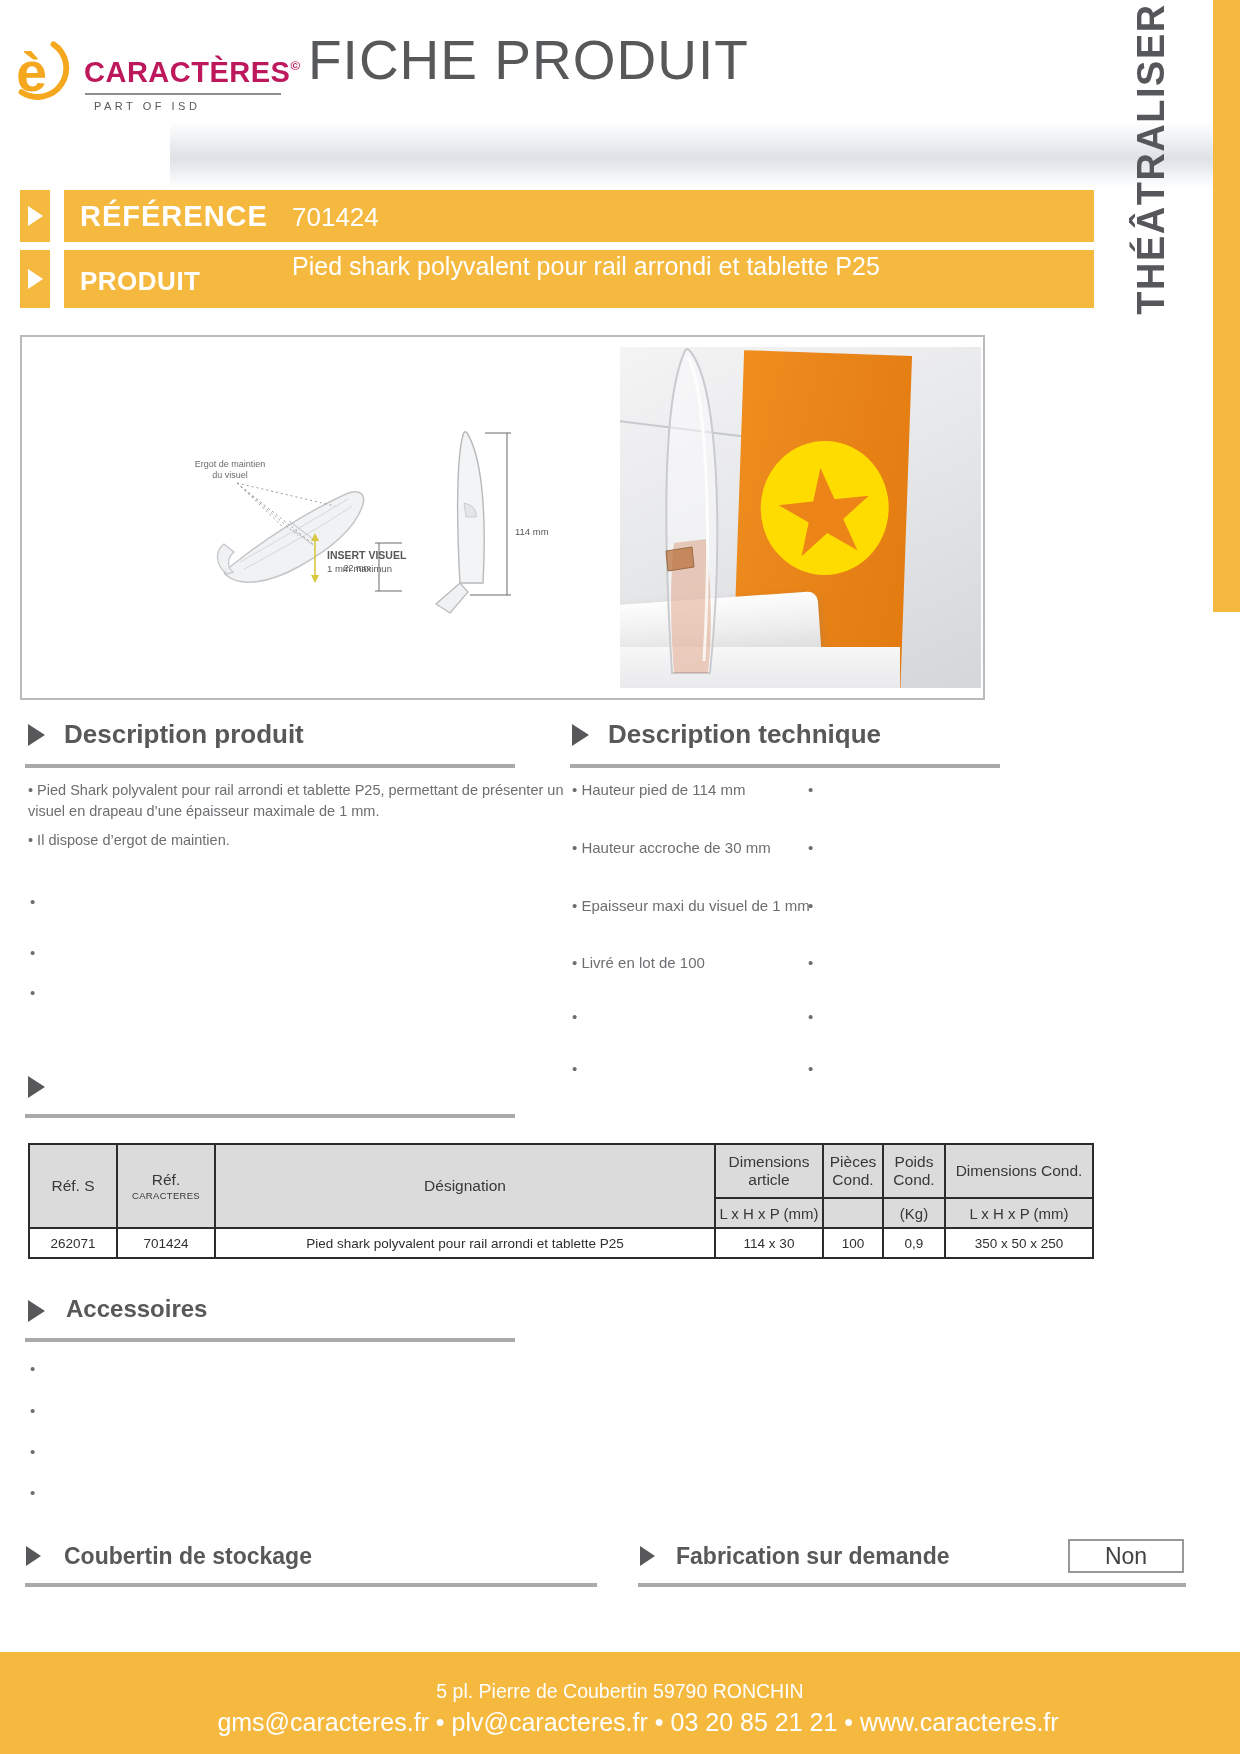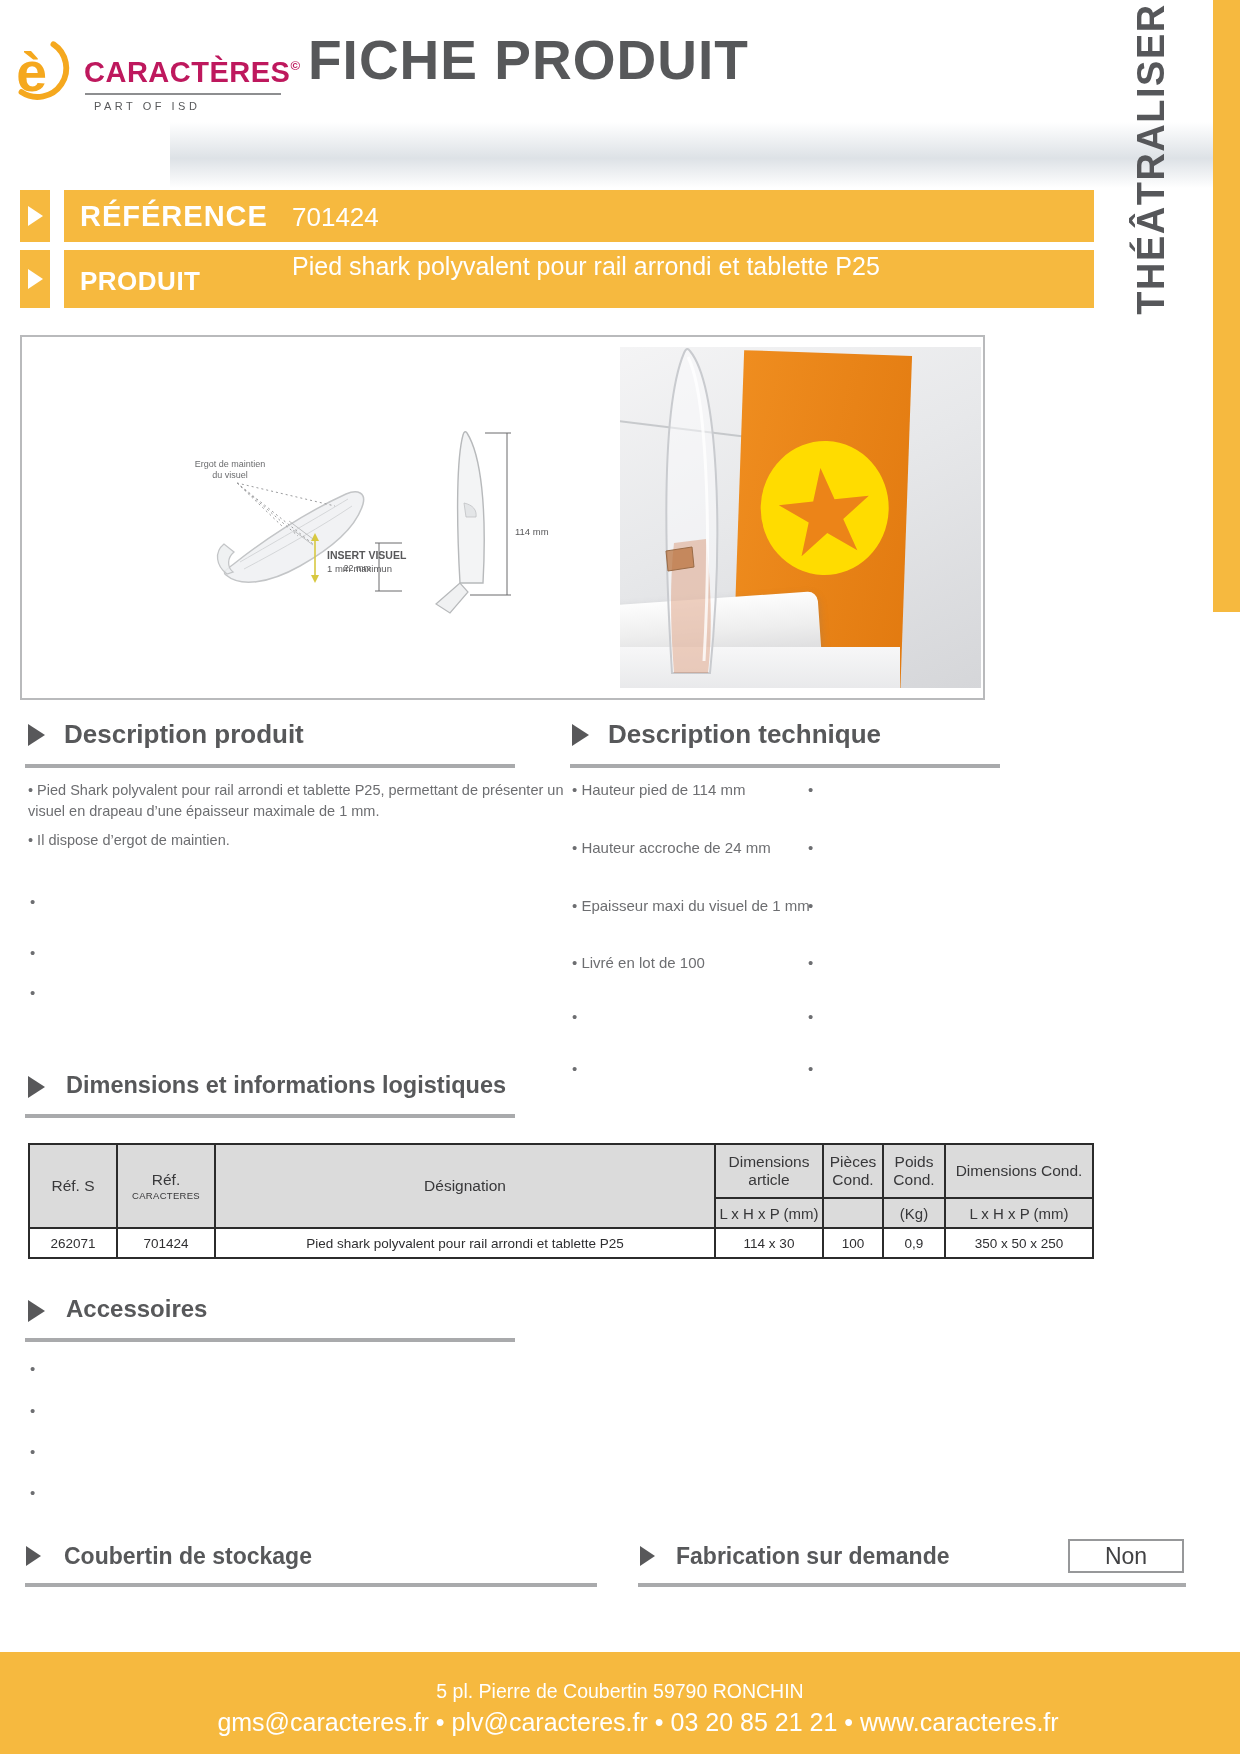--- a/index.html
+++ b/index.html
@@ -11,21 +11,21 @@
     font-family: "Liberation Sans", sans-serif;
     overflow: hidden;
   }
   
   #brand { position:absolute; left:14px; top:26px; width:280px; height:95px; }
   #brand-mark { position:absolute; left:0; top:14px; width:64px; height:66px; }
   #brand-name { position:absolute; left:70px; top:30px; font-size:29px; font-weight:bold; color:#be185d; letter-spacing:0.5px; white-space:nowrap; }
   #brand-name sup { font-size:13px; vertical-align: 12px; }
   #brand-rule { position:absolute; left:71px; top:67px; width:196px; height:2px; background:#8D8E90; }
   #brand-tagline { position:absolute; left:80px; top:74px; font-size:11px; letter-spacing:3.5px; color:#57585A; }
-  #doc-title { position:absolute; left:308px; top:28px; font-size:55px; font-weight:bold; color:#57585A; letter-spacing:1px; white-space:nowrap; }
+  #doc-title { position:absolute; left:308px; top:28px; font-size:55px; font-weight:normal; color:#57585A; letter-spacing:1px; white-space:nowrap; }
   #header-band { position:absolute; left:170px; top:122px; width:1045px; height:66px;
     background: linear-gradient(to bottom, rgba(226,230,234,0) 0%, rgba(210,216,222,0.75) 55%, rgba(244,246,247,0) 100%); }
   
   #side-bar { position:absolute; left:1213px; top:0; width:27px; height:612px; background:#F6B93F; }
   #side-label { position:absolute; left:995px; top:128px; width:312px; height:62px;
     transform: rotate(-90deg); text-align:center; font-size:38px; font-weight:bold;
     color:#56575A; letter-spacing:1.5px; line-height:62px; white-space:nowrap; }
   
   .banner-square { position:absolute; left:20px; width:30px; background:#F6B93F; display:flex; align-items:center; justify-content:center; }
   .banner-bar { position:absolute; left:64px; width:1030px; background:#F6B93F; color:#ffffff; }
@@ -202,34 +202,33 @@
   <div class="btxt" id="dp-b0">• Pied Shark polyvalent pour rail arrondi et tablette P25, permettant de présenter un visuel en drapeau d’une épaisseur maximale de 1 mm.</div>
   <div class="btxt" id="dp-b1">• Il dispose d’ergot de maintien.</div>
   <span class="dot" id="dp-d0">•</span>
   <span class="dot" id="dp-d1">•</span>
   <span class="dot" id="dp-d2">•</span>
 
   <span class="tri" id="dt-tri"></span>
   <div class="sec-title" id="dt-title">Description technique</div>
   <div class="underline" id="dt-line"></div>
   <div class="dt-row" id="dt-r0">• Hauteur pied de 114 mm</div>
-  <div class="dt-row" id="dt-r1">• Hauteur accroche de 24 mm</div>
+  <div class="dt-row" id="dt-r1">• Hauteur accroche de 30 mm</div>
   <div class="dt-row" id="dt-r2">• Epaisseur maxi du visuel de 1 mm</div>
   <div class="dt-row" id="dt-r3">• Livré en lot de 100</div>
   <span class="dot" id="dt-e0">•</span>
   <span class="dot" id="dt-e1">•</span>
   <span class="dot" id="dt-p0">•</span>
   <span class="dot" id="dt-p1">•</span>
   <span class="dot" id="dt-p2">•</span>
   <span class="dot" id="dt-p3">•</span>
   <span class="dot" id="dt-p4">•</span>
   <span class="dot" id="dt-p5">•</span>
 
   <span class="tri" id="lg-tri"></span>
-  <div class="sec-title" id="lg-title">Dimensions et informations logistiques</div>
   <div class="underline" id="lg-line"></div>
 
   <table id="log-table">
     <colgroup>
       <col style="width:88px">
         <col style="width:98px">
         <col style="width:500px">
       <col style="width:108px">
         <col style="width:60px">
         <col style="width:62px">

